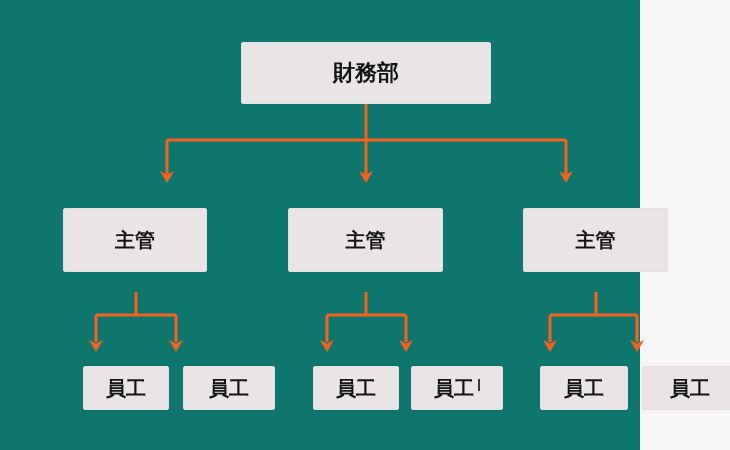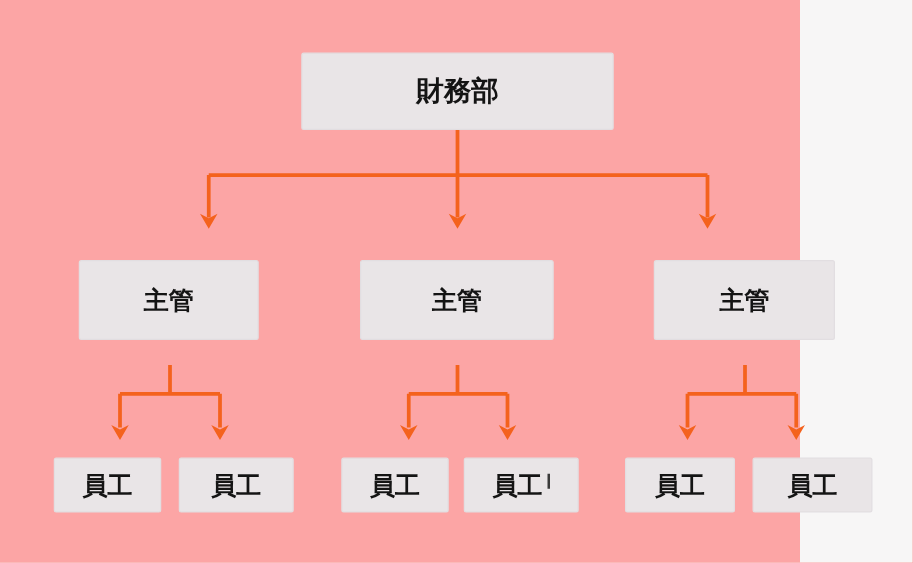--- a/index.html
+++ b/index.html
@@ -10,21 +10,21 @@
     width: 730px;
     height: 450px;
     background: #f7f6f6;
     font-family: "Liberation Sans", "DejaVu Sans", sans-serif;
     overflow: hidden;
   }
   .canvas {
     position: relative;
     width: 640px;
     height: 450px;
-    background: #fca5a5;
+    background: #0f766e;
   }
   .connector-svg {
     position: absolute;
     left: 0;
     top: 0;
     width: 730px;
     height: 450px;
     pointer-events: none;
   }
   .node {
@@ -39,21 +39,21 @@
     color: #141414;
     font-weight: bold;
   }
   .node .label {
     white-space: nowrap;
   }
   .n-root   { left: 241px; top: 42px;  width: 250px; height: 62px; font-size: 22px; }
   .n-sup1   { left: 63px;  top: 208px; width: 144px; height: 64px; font-size: 20px; }
   .n-sup2   { left: 288px; top: 208px; width: 155px; height: 64px; font-size: 20px; }
   .n-sup3   { left: 523px; top: 208px; width: 145px; height: 64px; font-size: 20px; }
-  .n-emp    { top: 366px; height: 44px; font-size: 20px; }
+  .n-emp    { top: 366px; height: 44px; font-size: 20px; margin-left: 40px; }
   .n-emp1   { left: 43px;  width: 86px; }
   .n-emp2   { left: 143px; width: 92px; }
   .n-emp3   { left: 273px; width: 86px; }
   .n-emp4   { left: 371px; width: 92px; }
   .n-emp5   { left: 500px; width: 88px; }
   .n-emp6   { left: 602px; width: 96px; }
   .caret {
     display: inline-block;
     width: 2px;
     height: 12px;

